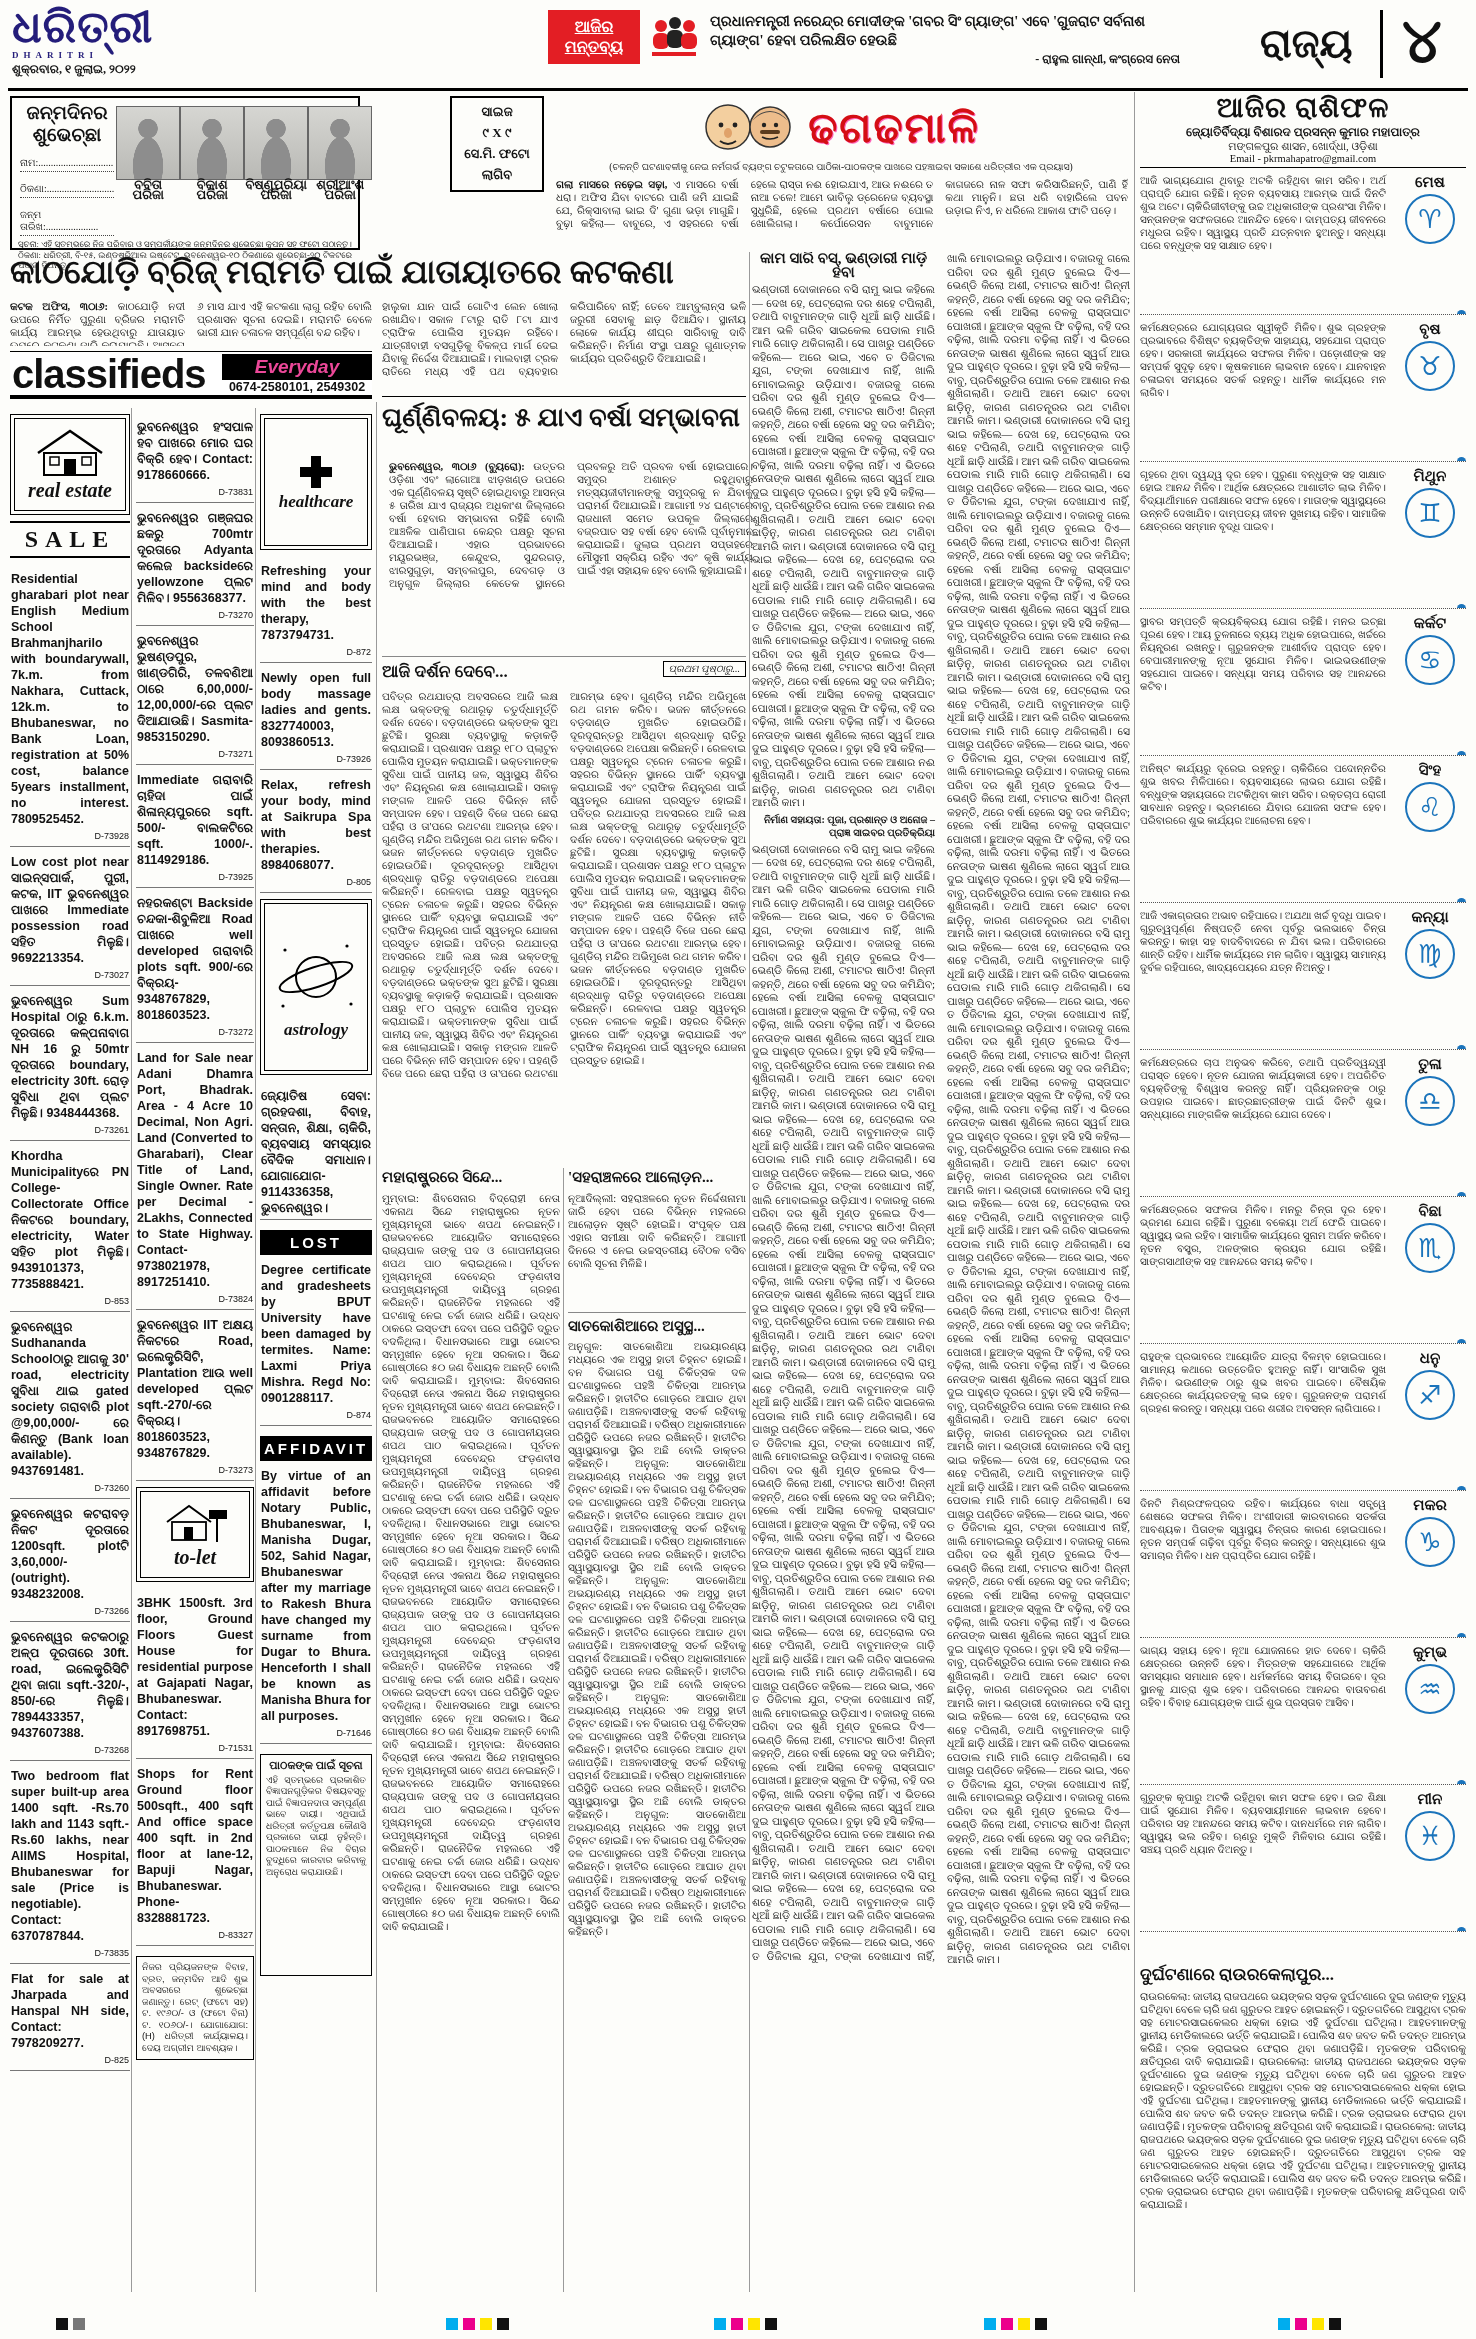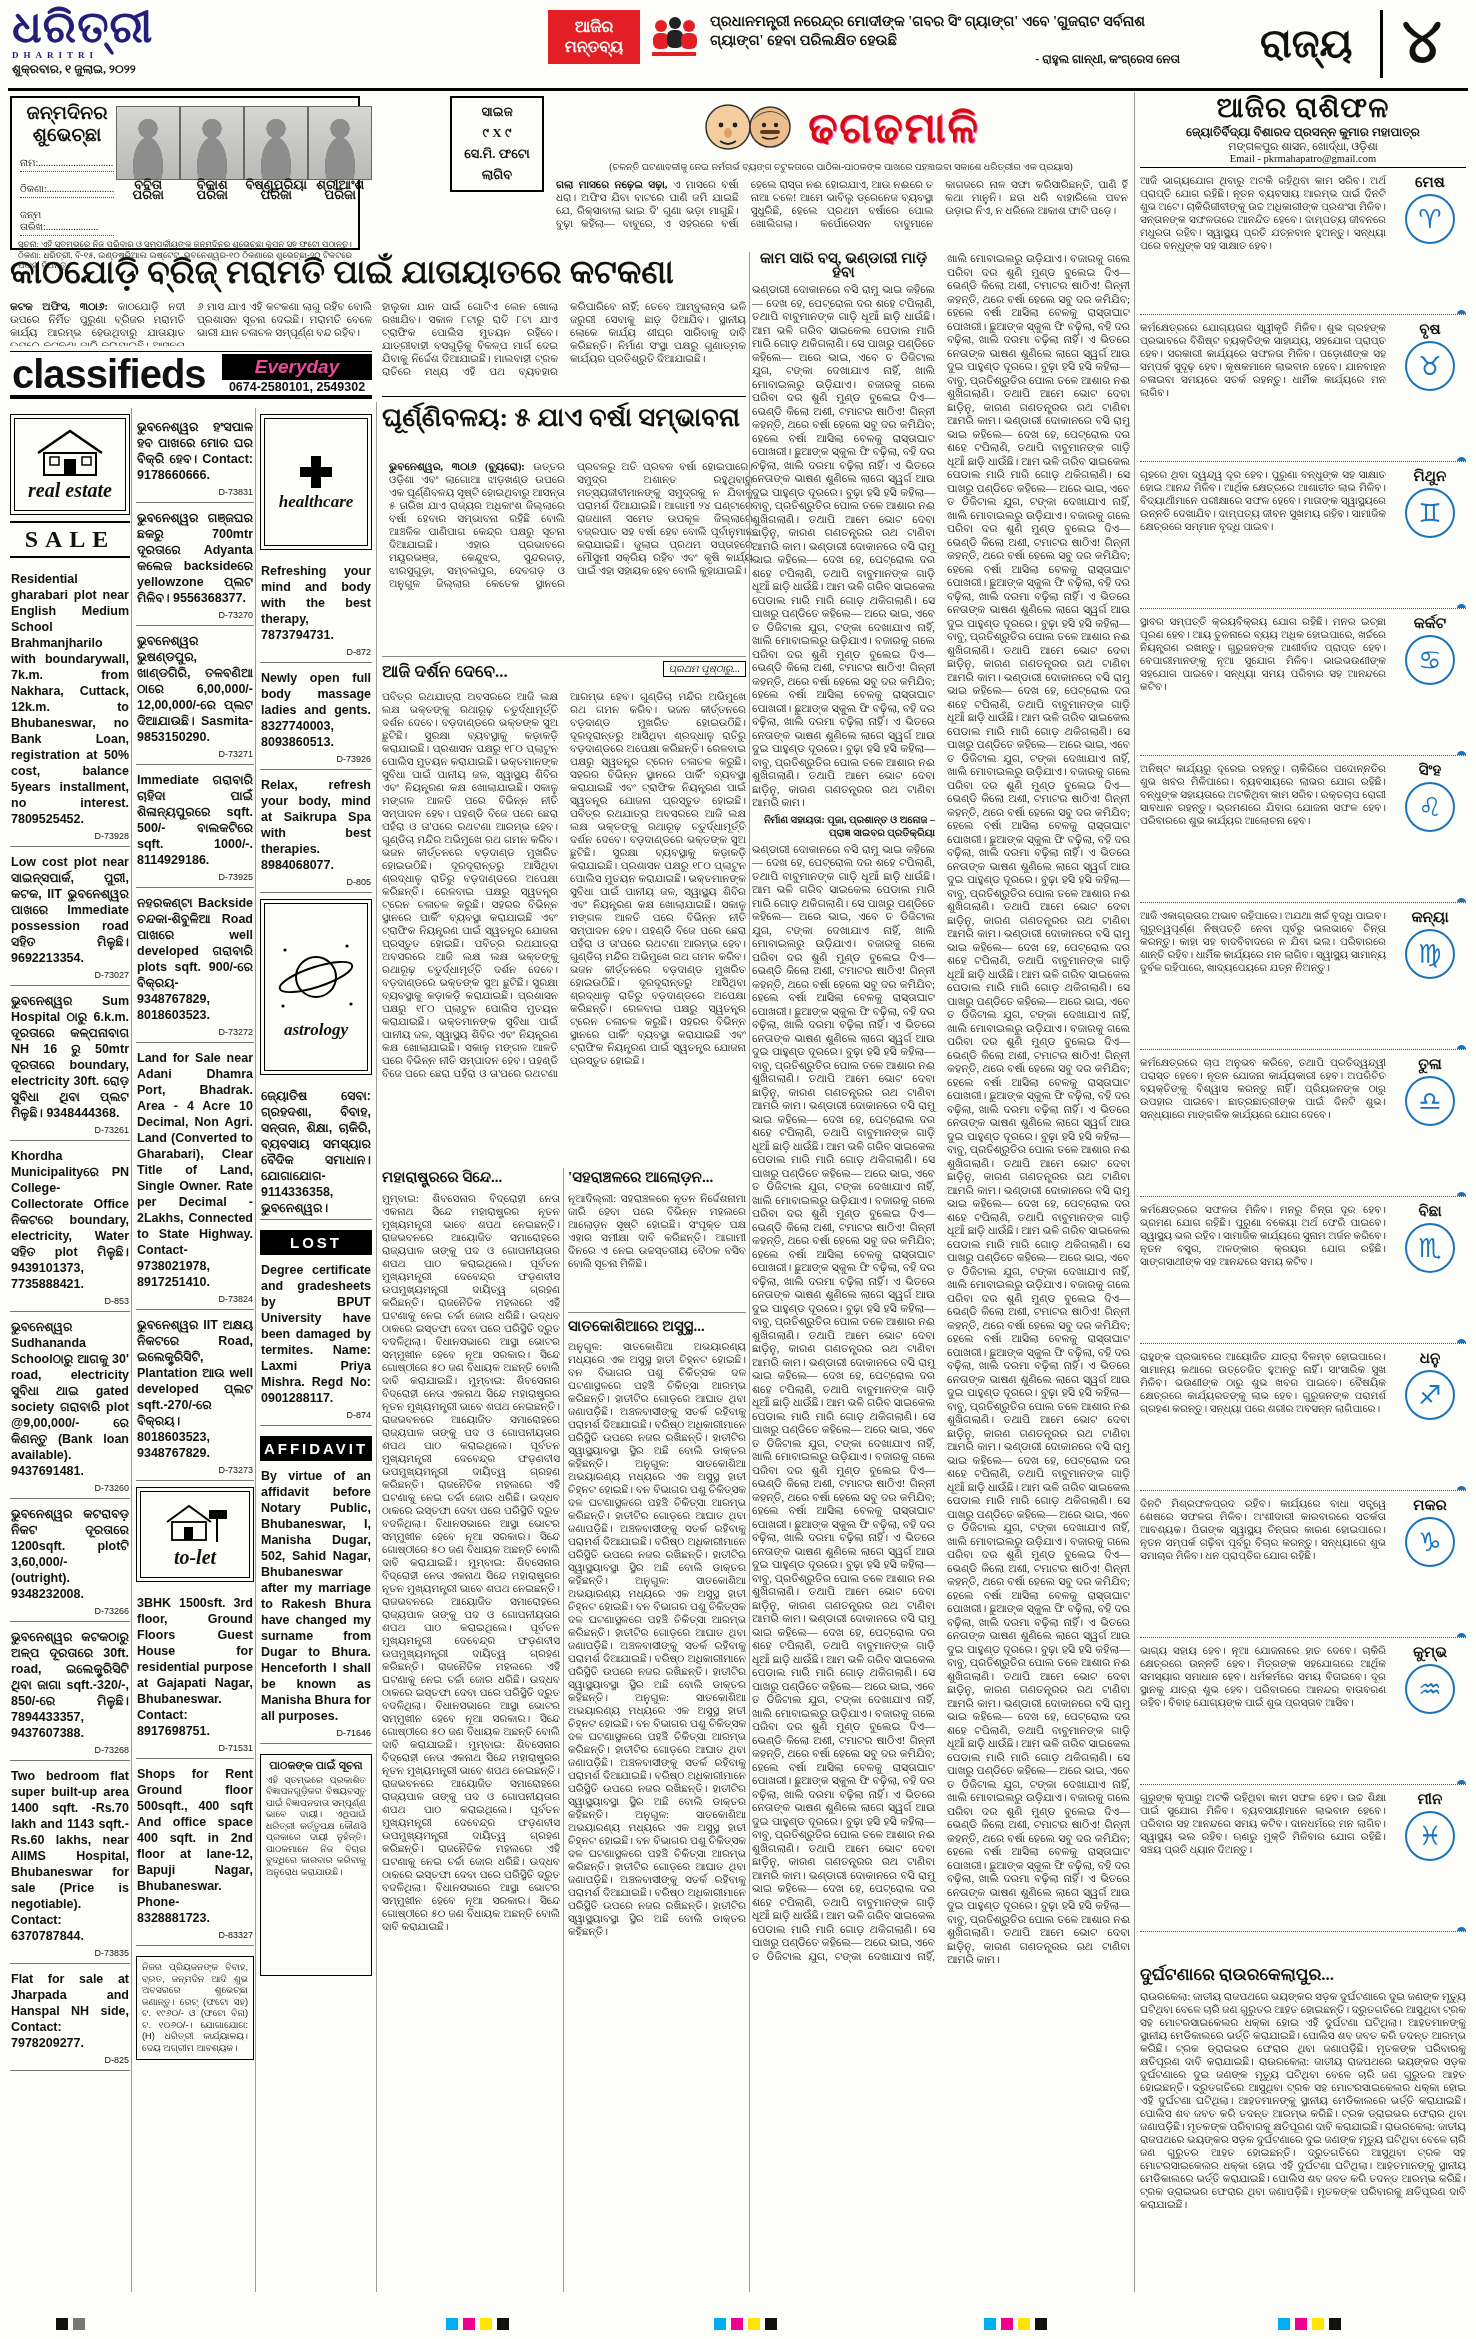--- a/index.html
+++ b/index.html
@@ -91,21 +91,21 @@
 <body>
 
 <div id="page">
 
   <div id="masthead" class="abs">
     <div class="abs" style="left:4px;top:2px;width:220px;">
       <div class="logo">ଧରିତ୍ରୀ</div>
       <div class="logo-roman">DHARITRI</div>
       <div class="dateline">ଶୁକ୍ରବାର, ୧ ଜୁଲାଇ, ୨୦୨୨</div>
     </div>
-    <div class="abs quote-label" style="left:540px;top:6px;width:92px;height:54px;">
+    <div class="abs quote-label" style="left:540px;top:6px;width:92px;height:54px;text-decoration:underline;">
       <span>ଆଜିର</span>
       <span>ମନ୍ତବ୍ୟ</span>
     </div>
     <div class="abs" style="left:640px;top:8px;width:52px;height:52px;">
       <svg width="52" height="52" viewBox="0 0 52 52">
         <circle cx="13" cy="14" r="6" fill="#e31e24"></circle>
           <rect x="5" y="21" width="16" height="16" rx="6" fill="#e31e24"></rect>
         <circle cx="27" cy="11" r="6" fill="#222"></circle>
           <rect x="19" y="18" width="16" height="18" rx="6" fill="#222"></rect>
         <circle cx="41" cy="14" r="6" fill="#e31e24"></circle>

